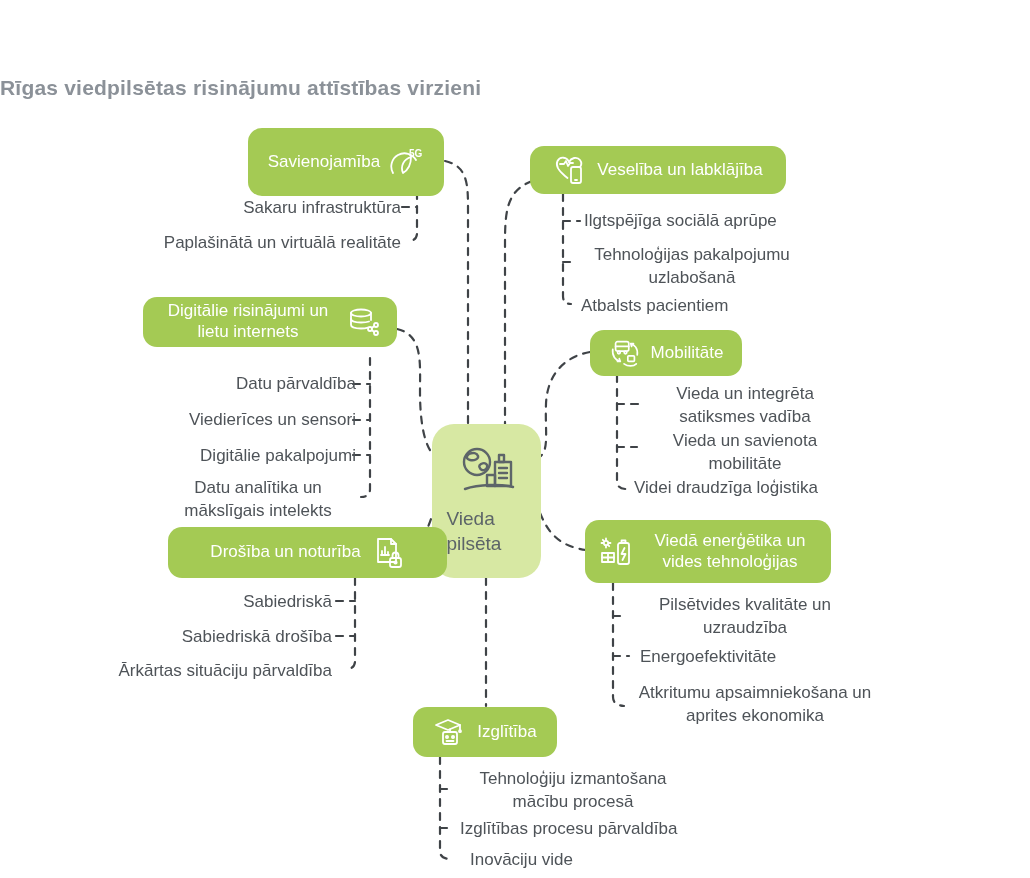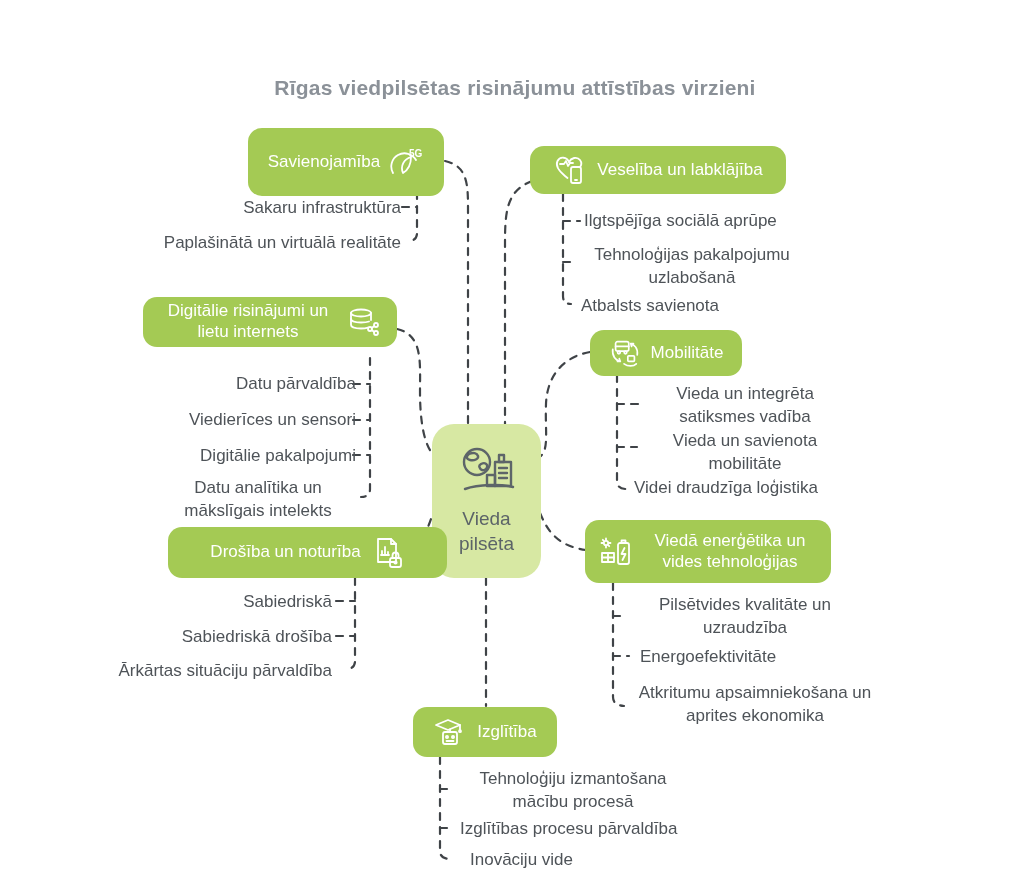--- a/index.html
+++ b/index.html
@@ -1,40 +1,40 @@
 <!DOCTYPE html>
 <html><head>
 <meta charset="utf-8">
 <style>
   html,body{margin:0;padding:0;background:#ffffff;}
   .canvas{
     position:relative;width:1030px;height:878px;background:#ffffff;overflow:hidden;
     font-family:"Liberation Sans","DejaVu Sans",sans-serif;
   }
   .title{
-    position:absolute;top:76px;left:0;width:1030px;text-align:center;
+    position:absolute;top:76px;left:0;width:1030px;text-align:left;
     font-size:21px;font-weight:700;color:#8b9198;letter-spacing:.2px;
   }
   svg.wires{position:absolute;left:0;top:0;}
   .wire{fill:none;stroke:#3f4347;stroke-width:2.2;stroke-dasharray:7 7;stroke-linecap:round;}
   .node{
     position:absolute;background:#a4ca54;border-radius:14px;color:#ffffff;
     display:flex;align-items:center;justify-content:center;gap:10px;
     font-size:17px;line-height:1.22;box-sizing:border-box;padding:6px 14px;
   }
   .node .lbl{text-align:center;}
   .node svg{flex:0 0 auto;display:block;}
   .icon-stroke{fill:none;stroke:#ffffff;stroke-width:1.8;stroke-linecap:round;stroke-linejoin:round;}
   .center-node{
     position:absolute;left:432px;top:424px;width:109px;height:154px;
     background:#d7e8a3;border-radius:22px;display:flex;flex-direction:column;
     align-items:center;justify-content:center;gap:6px;
   }
   .center-node .lbl{
-    color:#5c6468;font-size:19px;line-height:1.3;text-align:center;width:80px;
+    color:#5c6468;font-size:19px;line-height:1.3;width:80px;
   }
   .center-stroke{fill:none;stroke:#5d6569;stroke-width:2.4;stroke-linecap:round;stroke-linejoin:round;}
   .item{
     position:absolute;color:#4e5358;font-size:17px;line-height:1.35;white-space:nowrap;
   }
   .item.wrap{white-space:normal;text-align:center;}
   .r{text-align:right;}
 </style>
 </head>
 <body>
@@ -106,21 +106,21 @@
       <path class="icon-stroke" d="M16,8 C14,3 7,2 4.5,7 C2,12 6,17 12,22 L14.5,24"></path>
       <path class="icon-stroke" d="M16,8 C18,4 24,2 27,6 C28.5,8 28.5,11 27,13"></path>
       <path class="icon-stroke" d="M7,10 L11,10 L13,7 L15,12 L17,9 L20,9"></path>
       <rect class="icon-stroke" x="18" y="13" width="10" height="16" rx="2"></rect>
       <path class="icon-stroke" d="M22,26 L24,26"></path>
     </svg>
     <span class="lbl">Veselība un labklājība</span>
   </div>
   <div class="item" style="top:210px;left:584px;">Ilgtspējīga sociālā  aprūpe</div>
   <div class="item wrap" style="top:244px;left:584px;width:216px;">Tehnoloģijas pakalpojumu uzlabošanā</div>
-  <div class="item" style="top:295px;left:581px;">Atbalsts savienota</div>
+  <div class="item" style="top:295px;left:581px;">Atbalsts pacientiem</div>
 
   <div class="node" style="left:143px;top:297px;width:254px;height:50px;">
     <span class="lbl" style="width:178px;">Digitālie risinājumi un lietu internets</span>
     <svg width="34" height="32" viewBox="0 0 34 30">
       <ellipse class="icon-stroke" cx="14" cy="6" rx="10" ry="3.5"></ellipse>
       <path class="icon-stroke" d="M4,6 V18 C4,20 8,21.5 14,21.5 C16.5,21.5 19,21.2 21,20.6"></path>
       <path class="icon-stroke" d="M24,6 V13"></path>
       <path class="icon-stroke" d="M4,12 C4,14 8,15.5 14,15.5 C17,15.5 20,15.2 22,14.5"></path>
       <circle class="icon-stroke" cx="23" cy="22" r="2"></circle>
       <circle class="icon-stroke" cx="29" cy="18" r="2"></circle>

